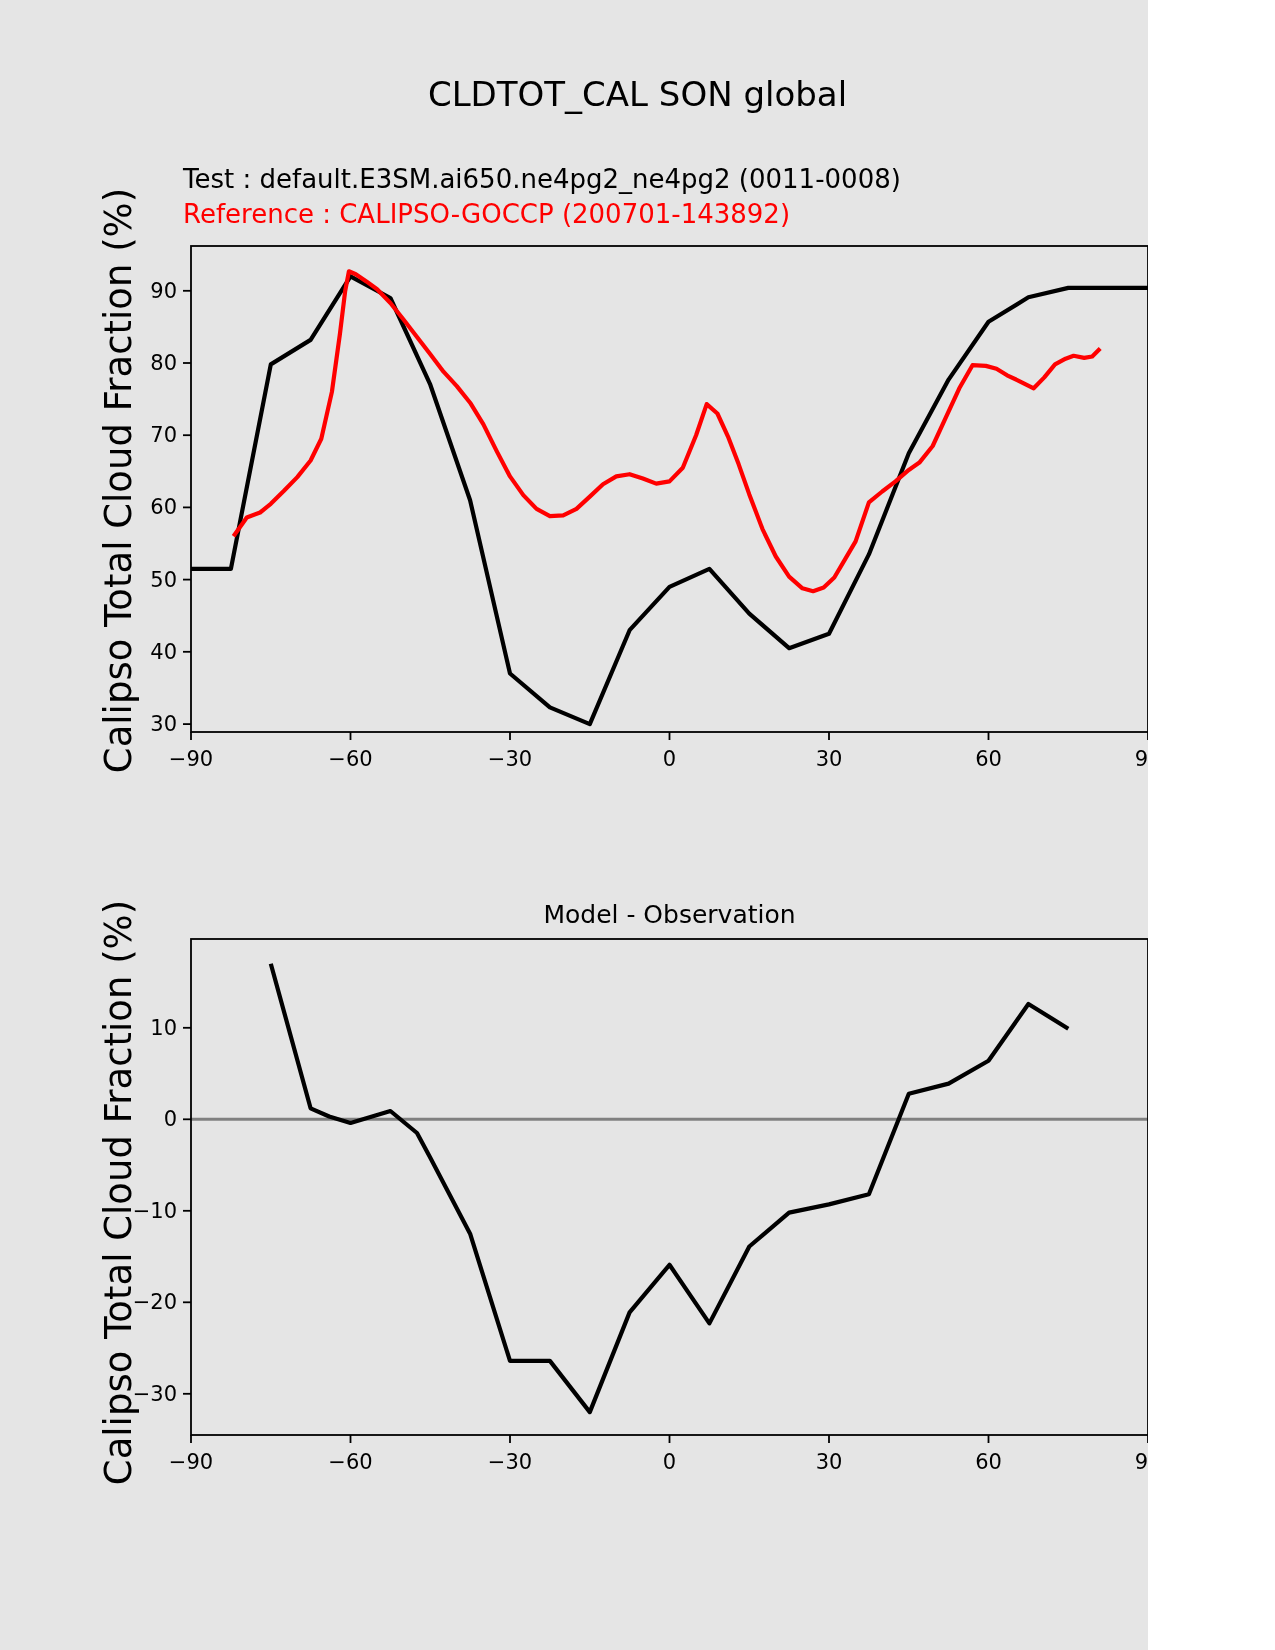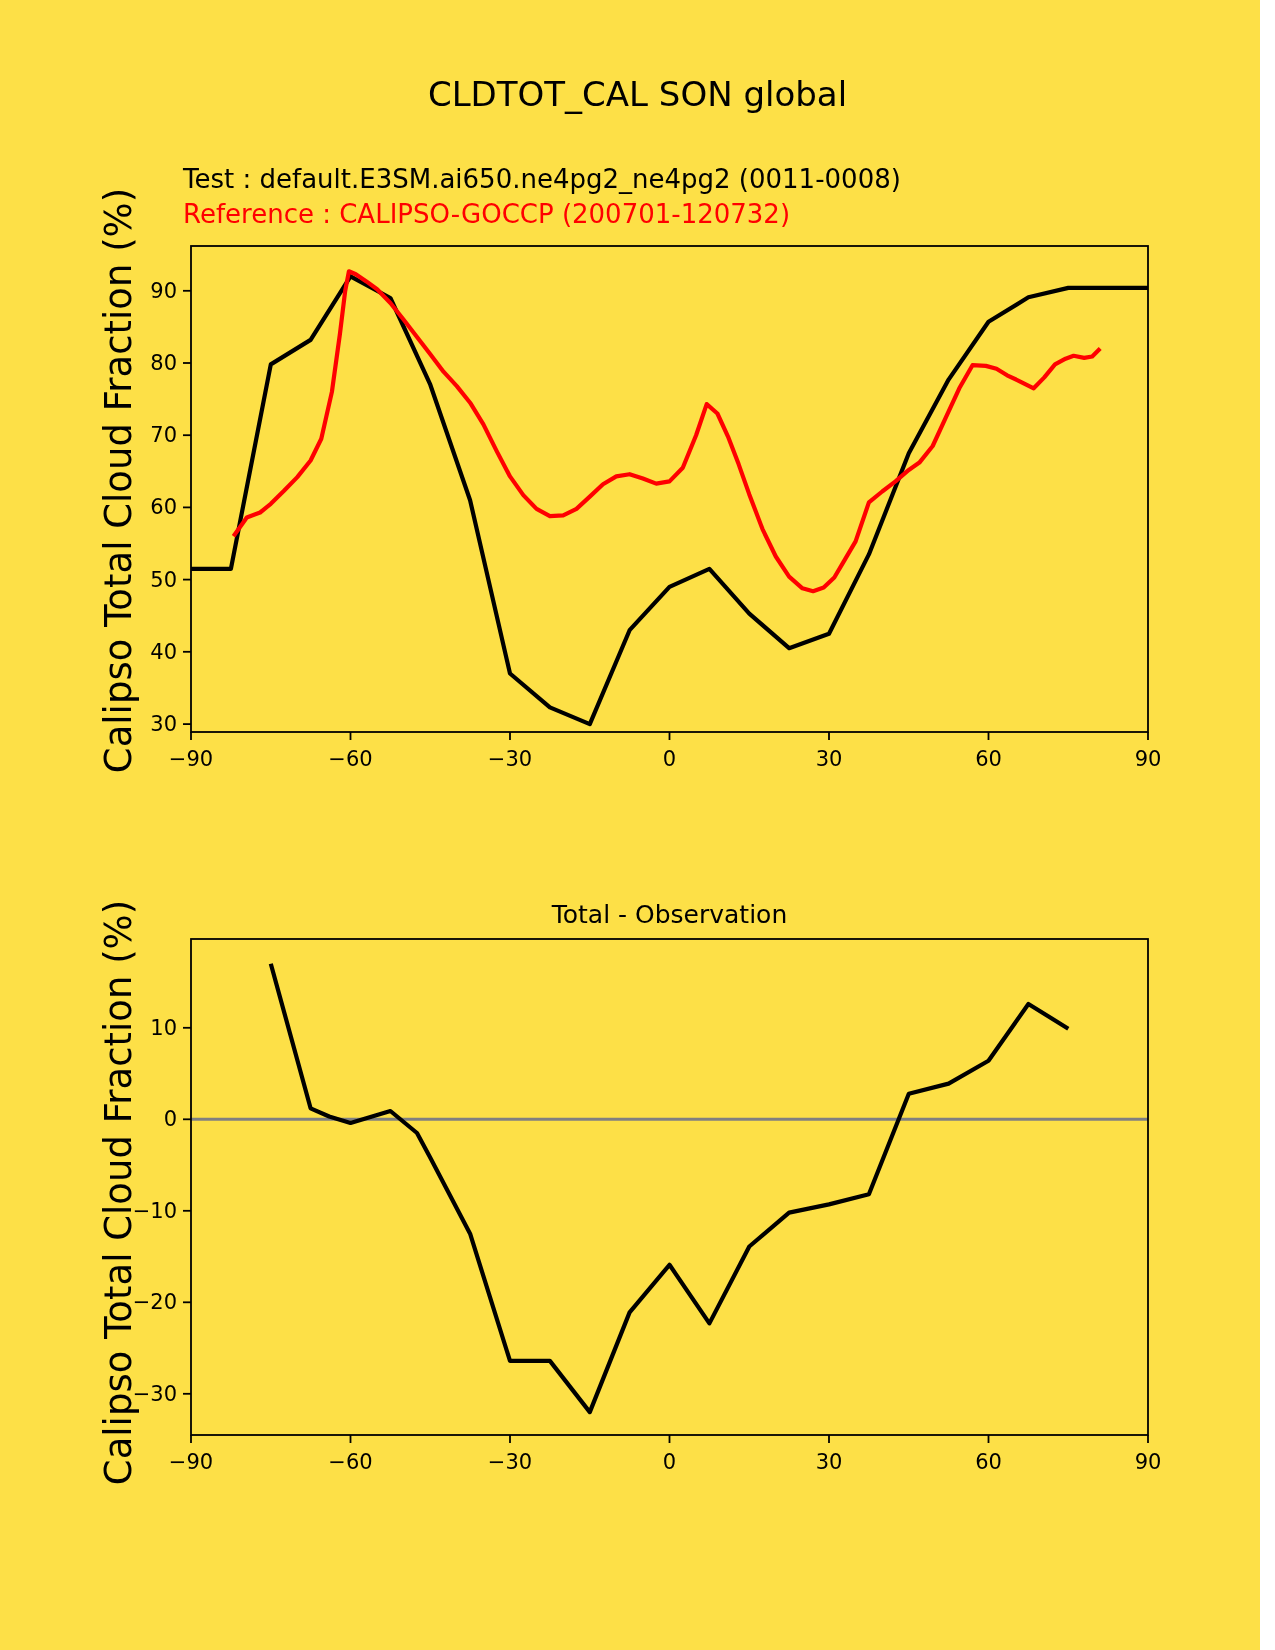--- a/index.html
+++ b/index.html
@@ -1,16 +1,16 @@
 <!DOCTYPE html>
 <html><head>
 <meta charset="utf-8">
 <style>
   html,body{margin:0;padding:0;background:#ffffff;}
-  .page{position:relative;width:1260px;height:1650px;background:#fde047;overflow:hidden;
+  .page{position:relative;width:1148px;height:1650px;background:#e5e5e5;overflow:hidden;
         font-family:"DejaVu Sans","Liberation Sans",sans-serif;color:#000;}
   .main-title{position:absolute;top:74px;left:0;width:1275px;text-align:center;
               font-size:34px;color:#000;}
   .subtitles{position:absolute;left:183px;top:162px;font-size:26px;line-height:35px;}
   .subtitle-test{color:#000;}
   .subtitle-ref{color:#ff0000;}
   .ylabel{position:absolute;font-size:37px;color:#000;white-space:nowrap;
           transform:rotate(-90deg);transform-origin:center center;}
   .ylabel-top{left:-212px;top:459px;width:660px;text-align:center;}
   .ylabel-bottom{left:-212px;top:1171px;width:660px;text-align:center;}
@@ -21,27 +21,27 @@
 </style>
 </head>
 <body>
 
 <div class="page">
 
   <div class="main-title">CLDTOT_CAL SON global</div>
 
   <div class="subtitles">
     <div class="subtitle-test">Test : default.E3SM.ai650.ne4pg2_ne4pg2 (0011-0008)</div>
-    <div class="subtitle-ref">Reference : CALIPSO-GOCCP (200701-120732)</div>
+    <div class="subtitle-ref">Reference : CALIPSO-GOCCP (200701-143892)</div>
   </div>
 
   <div class="ylabel ylabel-top">Calipso Total Cloud Fraction (%)</div>
   <div class="ylabel ylabel-bottom">Calipso Total Cloud Fraction (%)</div>
 
-  <div class="diff-title">Total - Observation</div>
+  <div class="diff-title">Model - Observation</div>
 
   <svg class="chart-layer" width="1275" height="1650" viewBox="0 0 1275 1650">
     <g>
         <polyline points="191.0,568.8 230.9,568.8 270.8,364.4 310.6,339.9 350.5,276.3 390.4,298.0 430.3,384.7 470.1,500.2 510.0,673.5 549.9,707.4 589.8,724.1 629.6,630.2 669.5,586.8 709.4,568.8 749.3,613.6 789.1,648.2 829.0,633.8 868.9,554.4 908.8,453.3 948.6,379.6 988.5,321.8 1028.4,297.3 1068.3,287.9 1108.1,287.9 1148.0,287.9" fill="none" stroke="#000000" stroke-width="4.2" stroke-linejoin="round" stroke-linecap="butt"></polyline>
         <polyline points="233.5,536.3 246.8,517.5 260.1,512.5 270.8,503.8 284.0,490.8 297.3,477.1 310.6,460.5 321.3,438.8 331.9,391.9 339.9,334.1 345.2,290.8 348.9,271.3 355.8,274.2 366.4,281.4 377.1,289.3 390.4,303.0 403.7,319.7 417.0,337.0 430.3,354.3 443.5,371.7 456.8,386.1 470.1,402.7 483.4,424.4 496.7,451.1 510.0,476.4 523.3,495.1 536.6,508.9 549.9,516.1 563.2,515.4 576.5,508.9 589.8,496.6 603.0,484.3 616.3,476.4 629.6,474.2 642.9,478.5 656.2,483.6 669.5,481.4 682.8,467.7 696.1,435.2 706.7,404.1 717.4,413.5 728.0,436.6 738.6,464.1 749.3,494.4 762.5,529.1 775.8,556.5 789.1,576.7 802.4,588.3 813.1,591.2 823.7,587.6 834.3,577.5 845.0,559.4 855.6,541.4 868.9,502.4 882.2,491.5 895.5,481.4 908.8,469.9 919.4,462.6 932.7,446.0 946.0,417.1 959.3,388.3 972.5,365.2 985.8,365.9 996.5,368.8 1007.1,375.3 1017.7,380.3 1033.7,388.3 1044.3,377.4 1055.0,364.4 1065.6,358.7 1073.6,355.8 1084.2,357.9 1092.2,356.5 1100.2,348.5" fill="none" stroke="#ff0000" stroke-width="4.2" stroke-linejoin="round" stroke-linecap="butt"></polyline>
         <rect x="191" y="246" width="957" height="486" fill="none" stroke="#000000" stroke-width="1.8"></rect>
         <line x1="191.0" y1="732" x2="191.0" y2="740" stroke="#000" stroke-width="1.8"></line>
         <text x="191.0" y="766" text-anchor="middle" font-size="21" fill="#000">−90</text>
         <line x1="350.5" y1="732" x2="350.5" y2="740" stroke="#000" stroke-width="1.8"></line>
         <text x="350.5" y="766" text-anchor="middle" font-size="21" fill="#000">−60</text>

